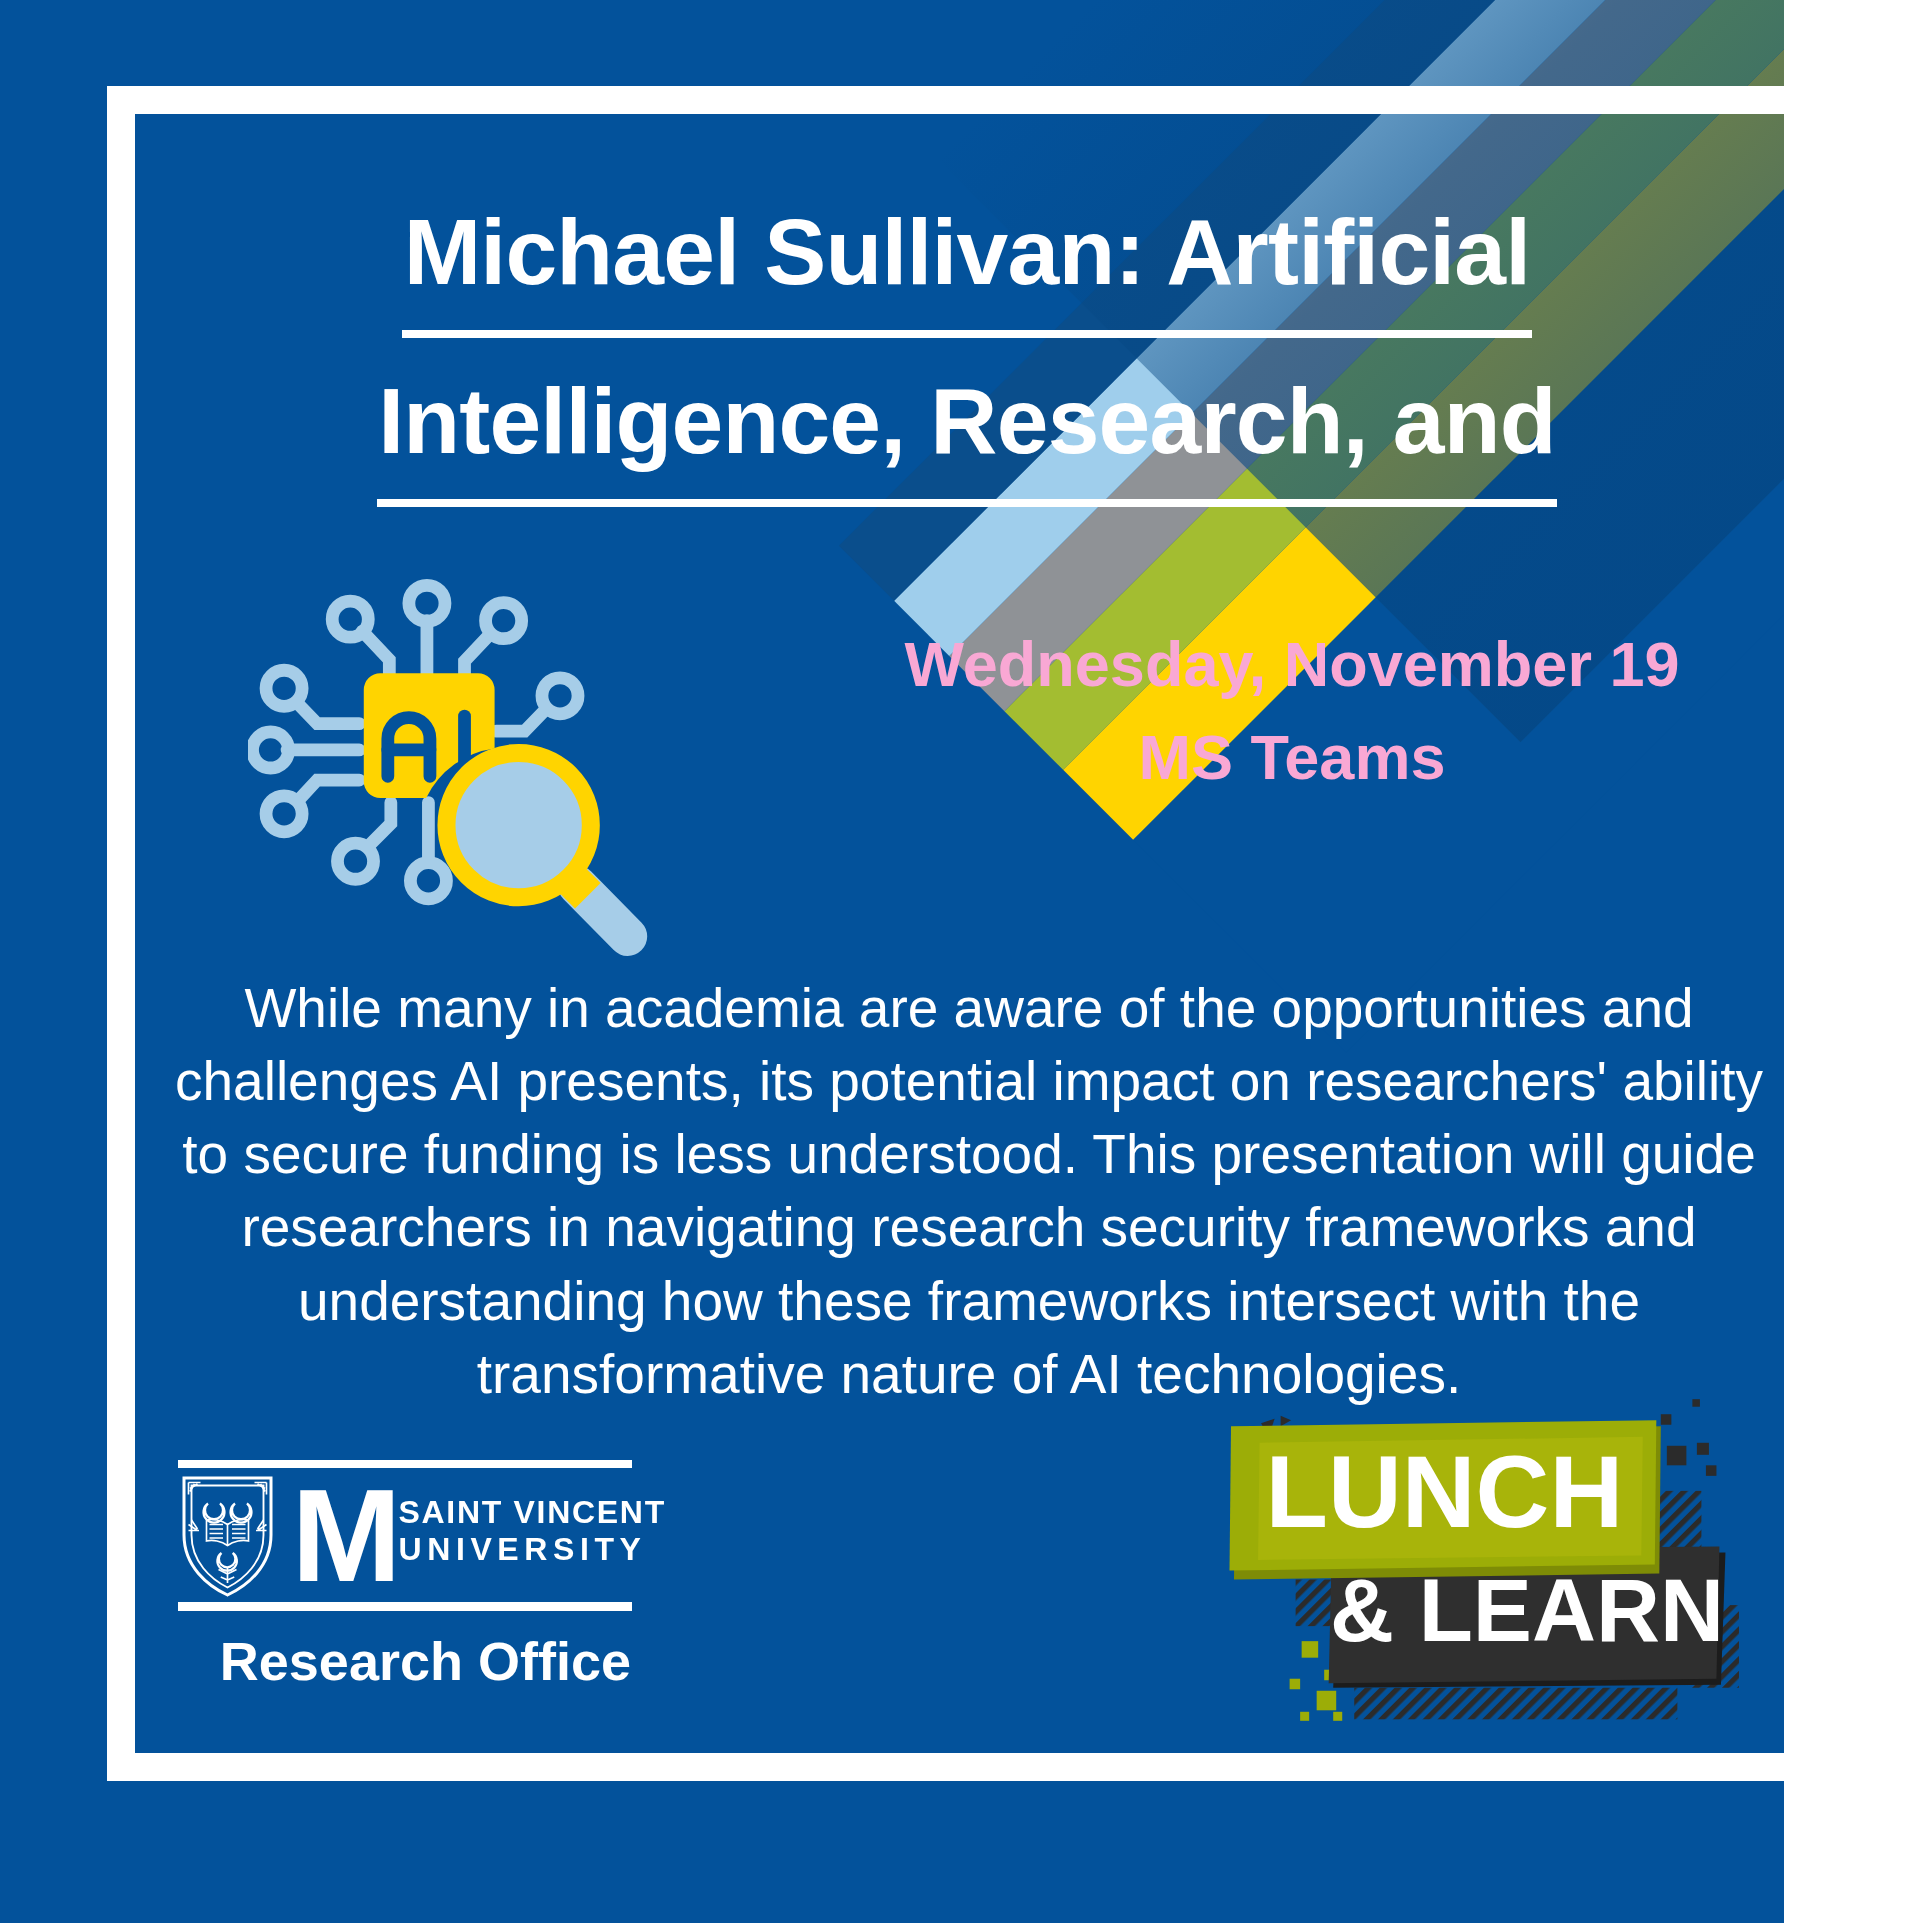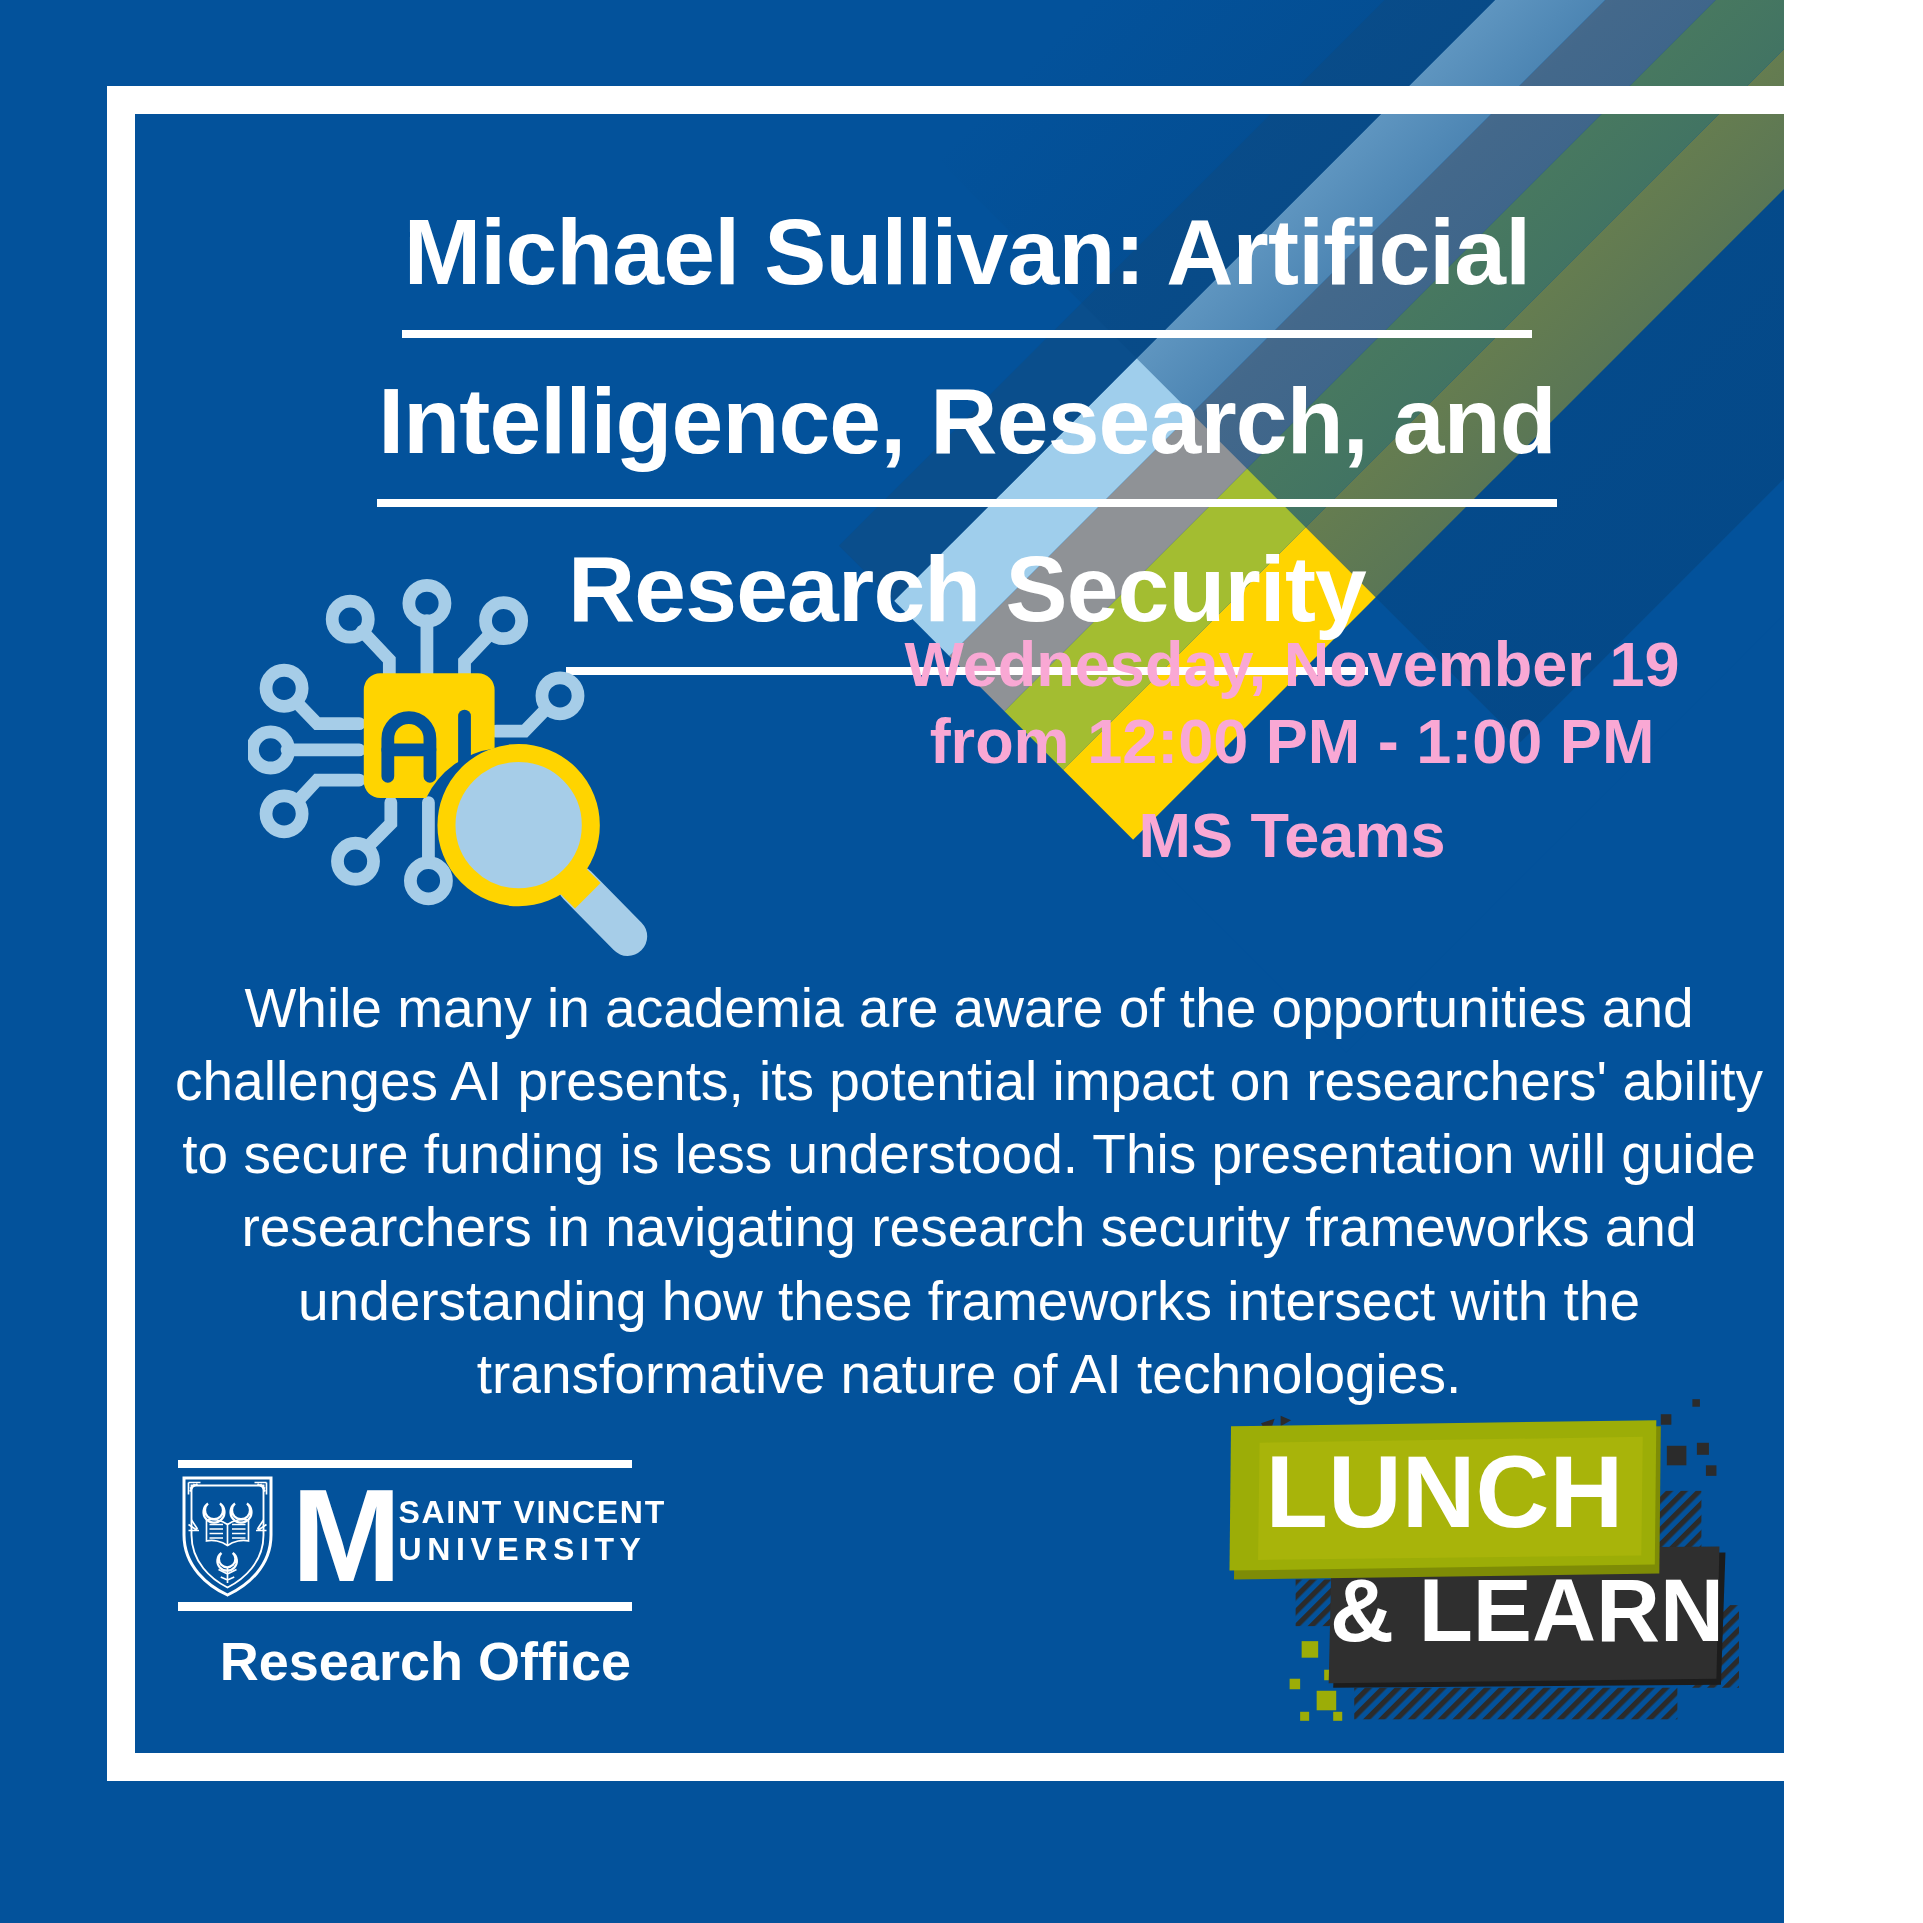--- a/index.html
+++ b/index.html
@@ -223,21 +223,20 @@
   </div>
   <div id="corner-wedge"></div>
 
   <div id="frame"></div>
 
   <div id="content">
 
     <div id="title">
       <div><span class="tline">Michael Sullivan: Artificial</span></div>
       <div><span class="tline">Intelligence, Research, and</span></div>
-      <div><span class="tline">Research Security</span></div>
     </div>
 
     <div id="ai-icon">
       <svg viewBox="0 0 560 560" width="421" height="421" aria-hidden="true">
         <g fill="none" stroke="#A6CDE8" stroke-width="17" stroke-linecap="round">
 
           <path d="M238 180 L238 78"></path>
 
           <path d="M188 180 L188 130 L152 92"></path>
 
@@ -279,21 +278,20 @@
 
         <path d="M438 430 L505 498" stroke="#A6CDE8" stroke-width="52" stroke-linecap="round" fill="none"></path>
         <path d="M418 410 L452 444" stroke="#FFD400" stroke-width="48" stroke-linecap="butt" fill="none"></path>
 
         <circle cx="360" cy="350" r="96" fill="#A6CDE8" stroke="#FFD400" stroke-width="24"></circle>
       </svg>
     </div>
 
     <div id="date-block">
       <div class="dline">Wednesday, November 19</div>
-      <div class="dline">from 12:00 PM - 1:00 PM</div>
       <div class="venue">MS Teams</div>
     </div>
 
     <div id="body-text">While many in academia are aware of the opportunities and challenges AI presents, its potential impact on researchers' ability to secure funding is less understood. This presentation will guide researchers in navigating research security frameworks and understanding how these frameworks intersect with the transformative nature of AI technologies.</div>
 
     <div id="msvu-logo">
       <div class="rule"></div>
       <div class="logo-row">
         <div class="crest">
           <svg viewBox="0 0 132 172" width="99" height="129" aria-hidden="true">

